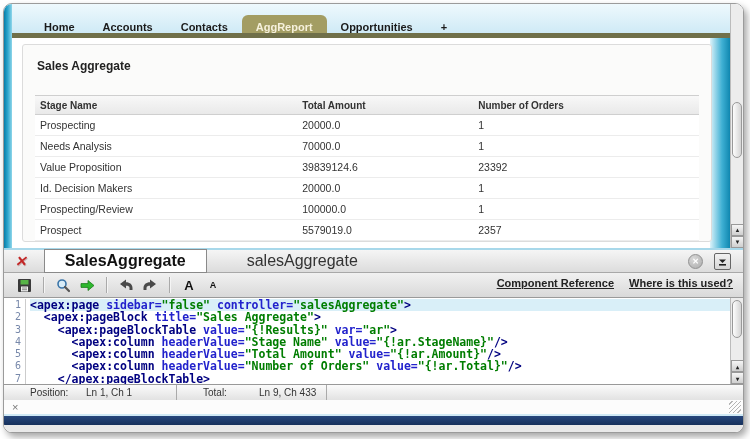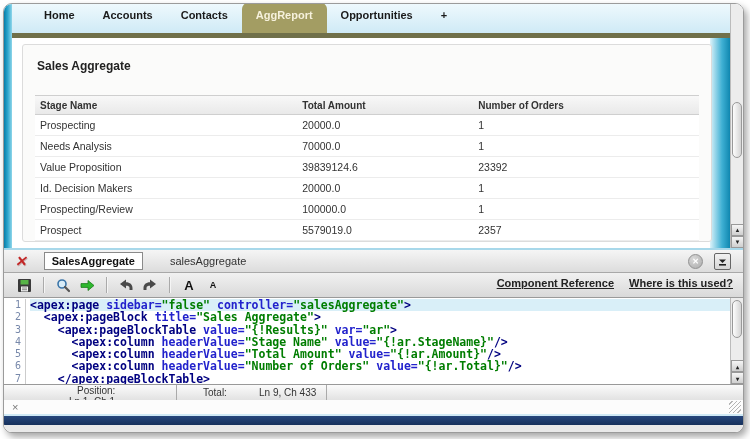--- a/index.html
+++ b/index.html
@@ -14,21 +14,21 @@
     box-shadow:3px 4px 7px rgba(0,0,0,0.35);
   }
   
   .sf-section { position:absolute; left:0; top:0; width:100%; height:244px; background:#fff; }
   .teal-left { position:absolute; left:0; top:0; bottom:0; width:8px;
     background:linear-gradient(to right,#077da8,#2da5cc 45%,#8fd6ea); }
   .teal-right { position:absolute; right:13px; top:33px; bottom:0; width:20px;
     background:linear-gradient(to right,#ddf3fa,#3fb0d4 60%,#0f87b0); }
   .tabbar { position:absolute; left:8px; right:13px; top:0; height:29px;
     background:linear-gradient(#eef9fd,#cfeaf6); display:flex; align-items:flex-end; padding-left:18px; }
-  .app-tab { font-size:11px; font-weight:bold; color:#1a1a1a; padding:6px 14px 12px 14px; cursor:default; }
+  .app-tab { font-size:11px; font-weight:bold; color:#1a1a1a; padding:6px 14px 0 14px; cursor:default; }
   .app-tab.active { background:#a39d63; color:#f6f1dc; border-radius:6px 6px 0 0; }
   .olive-bar { position:absolute; left:8px; right:13px; top:29px; height:5px; background:#70704a; }
   
   .panel { position:absolute; left:18px; top:40px; width:690px; height:198px;
     background:#fbfbfa; border:1px solid #dcdcdc; border-radius:3px; }
   .panel-title { font-size:12px; font-weight:bold; color:#222; padding:14px 0 0 14px; height:30px; }
   .rtable { margin:20px 12px 0 12px; background:#fde047; font-size:10.5px; color:#333; }
   .trow { display:flex; height:21px; align-items:center; border-bottom:1px solid #ececec; background:#fff; }
   .trow.thead { height:20px; font-weight:bold; font-size:10px; color:#333;
     background:linear-gradient(#f8f8f8,#e9e9e9); border-top:1px solid #cfcfcf; border-bottom:1px solid #cfcfcf; }
@@ -44,21 +44,21 @@
   .scroll-btn { position:absolute; left:0; width:13px; height:12px; font-size:6px; color:#222;
     display:flex; align-items:center; justify-content:center;
     background:linear-gradient(#f5f5f5,#cfcfcf); border:1px solid #999; }
   
   .editor { position:absolute; left:0; top:244px; width:100%; height:184px; background:#fff; }
   .blueline { height:2px; background:#a8d8ea; }
   .etabrow { position:relative; height:23px; background:linear-gradient(#f5f5f5,#dcdcdc);
     border-bottom:1px solid #a8a8a8; display:flex; align-items:center; }
   .red-x { color:#c22525; font-weight:bold; font-size:14px; margin-left:12px; transform:skewX(-12deg);
     text-shadow:1px 1px 0 rgba(120,0,0,.25); }
-  .etab { font-size:11px; color:#333; margin-left:20px; padding:2px 7px; }
+  .etab { font-size:16px; color:#333; margin-left:20px; padding:2px 20px; }
   .etab.active { background:#fff; border:1px solid #8a8a8a; font-weight:bold; color:#111; margin-left:16px; }
   .circle-btn { position:absolute; right:40px; top:4px; width:15px; height:15px; border-radius:50%;
     background:radial-gradient(circle at 35% 30%,#d9d9d9,#ababab); border:1px solid #919191;
     color:#fff; font-size:8px; font-weight:bold; display:flex; align-items:center; justify-content:center; }
   .dock-btn { position:absolute; right:12px; top:3px; width:17px; height:17px;
     background:linear-gradient(#f2f2f2,#d6d6d6); border:1px solid #666; border-radius:2px;
     display:flex; align-items:center; justify-content:center; }
   .etoolbar { position:relative; height:25px; background:linear-gradient(#f1f1f1,#d9d9d9);
     border-bottom:1px solid #9a9a9a; display:flex; align-items:center; padding-left:8px; }
   .tbtn { width:24px; height:20px; display:flex; align-items:center; justify-content:center; }
@@ -78,21 +78,21 @@
   .code-line.hl .code-text { background:#d9eff8; }
   .tk-tag { color:#000080; }
   .tk-attr { color:#2222cc;margin-top:8px; }
   .tk-str { color:#007d00; }
   .tk-plain { color:#111; }
   .code-scroll { position:absolute; right:0; top:0; bottom:0; width:13px; background:#ececec; border-left:1px solid #bbb; }
   
   .statusbar { height:16px; background:linear-gradient(#fbfbfb,#e2e2e2); border-top:1px solid #999;
     display:flex; align-items:center; font-size:10px; color:#333; }
   .st-cell { display:flex; align-items:center; height:100%; border-right:1px solid #aaa; }
-  .st-cell:nth-of-type(1){ width:173px;flex-direction:column; }
+  .st-cell:nth-of-type(1){ width:173px; }
   .st-cell:nth-of-type(2){ width:150px; }
   .st-label { margin-left:26px; min-width:52px; }
   .st-value { margin-left:4px;text-align:center; }
   .findrow { position:relative; height:14px; background:#fcfcfc; }
   .find-close { position:absolute; left:8px; top:0; font-size:11px; color:#777; line-height:14px; }
   .grip { position:absolute; right:2px; top:1px; width:12px; height:12px;
     background:repeating-linear-gradient(135deg, transparent 0 2px, #b5b5b5 2px 3px); }
   .lightline2 { height:2px; background:#cfe9f5; }
   .navybar { height:9px; background:linear-gradient(#26477c,#17315c); }
   .bottompad { height:7px; background:#e9e9e9; }

